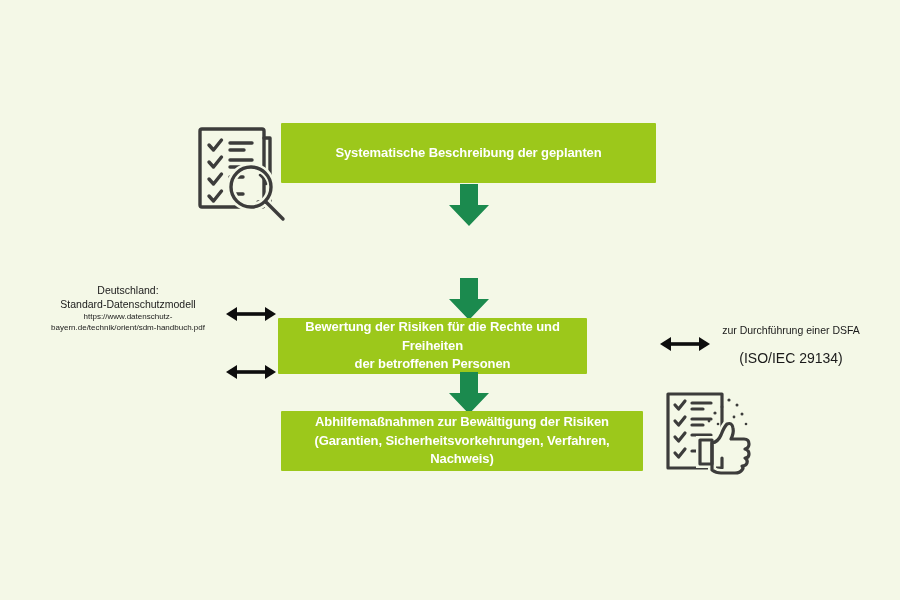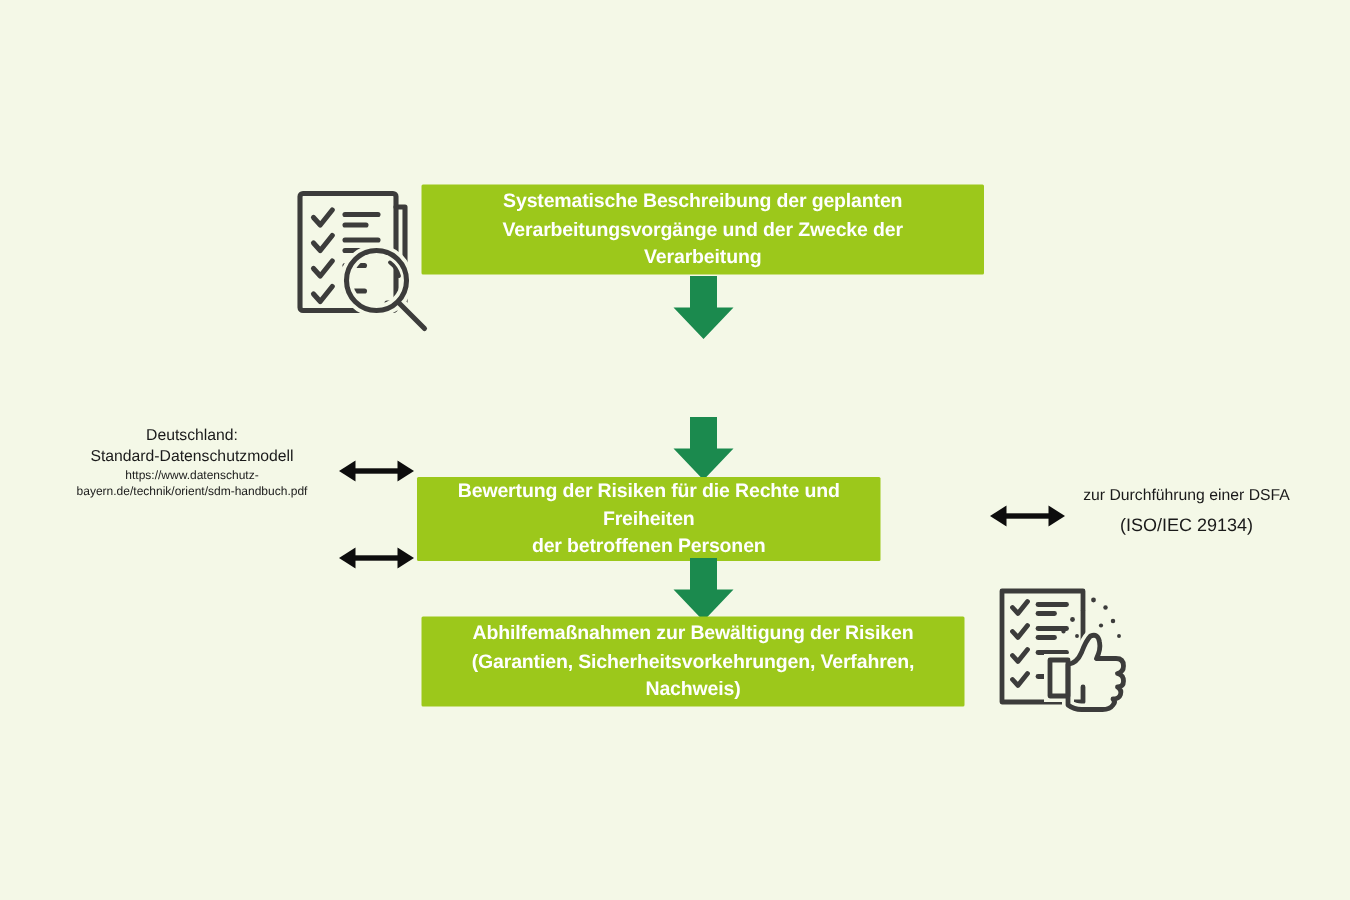--- a/index.html
+++ b/index.html
@@ -78,23 +78,23 @@
     line-height: 1.35;
     white-space: pre-line;
   }
   .note-url {
     font-size: 8px;
     line-height: 1.3;
     white-space: pre-line;
     margin-top: 1px;
   }
   .note-sub {
-    font-size: 12px;
+    font-size: 14px;
     line-height: 1.3;
-    margin-top: 6px;
+    margin-top: 12px;
   }
 
   #note-de  { left: 32px;  top: 283px; width: 192px; }
   #note-fr  { left: 42px;  top: 341px; width: 182px; }
   #note-iso { left: 706px; top: 323px; width: 170px; }
   #note-iso .note-title { font-size: 10.5px; }
 
   
   .icon-wrap { position: absolute; }
   #icon-doc-search { left: 188px; top: 118px; width: 100px; height: 105px; }
@@ -133,21 +133,20 @@
         <circle cx="63" cy="69" r="20"></circle>
         <path d="M78 84 L95 101"></path>
         <path d="M72 57 a16 16 0 0 1 6 9" stroke-width="2.6"></path>
       </g>
     </svg>
   </div>
 
   <div class="step-box" id="box-1">
     <div>
       <span class="step-text">Systematische Beschreibung der geplanten</span>
-      <span class="step-text">Verarbeitungsvorgänge und der Zwecke der Verarbeitung</span>
     </div>
   </div>
 
   <div class="down-arrow" id="arrow-1">
     <svg viewBox="0 0 44 44" width="44" height="44" aria-hidden="true">
       <polygon points="13,0 31,0 31,21 42,21 22,42 2,21 13,21" fill="#1b8a4e"></polygon>
     </svg>
   </div>
 
 

